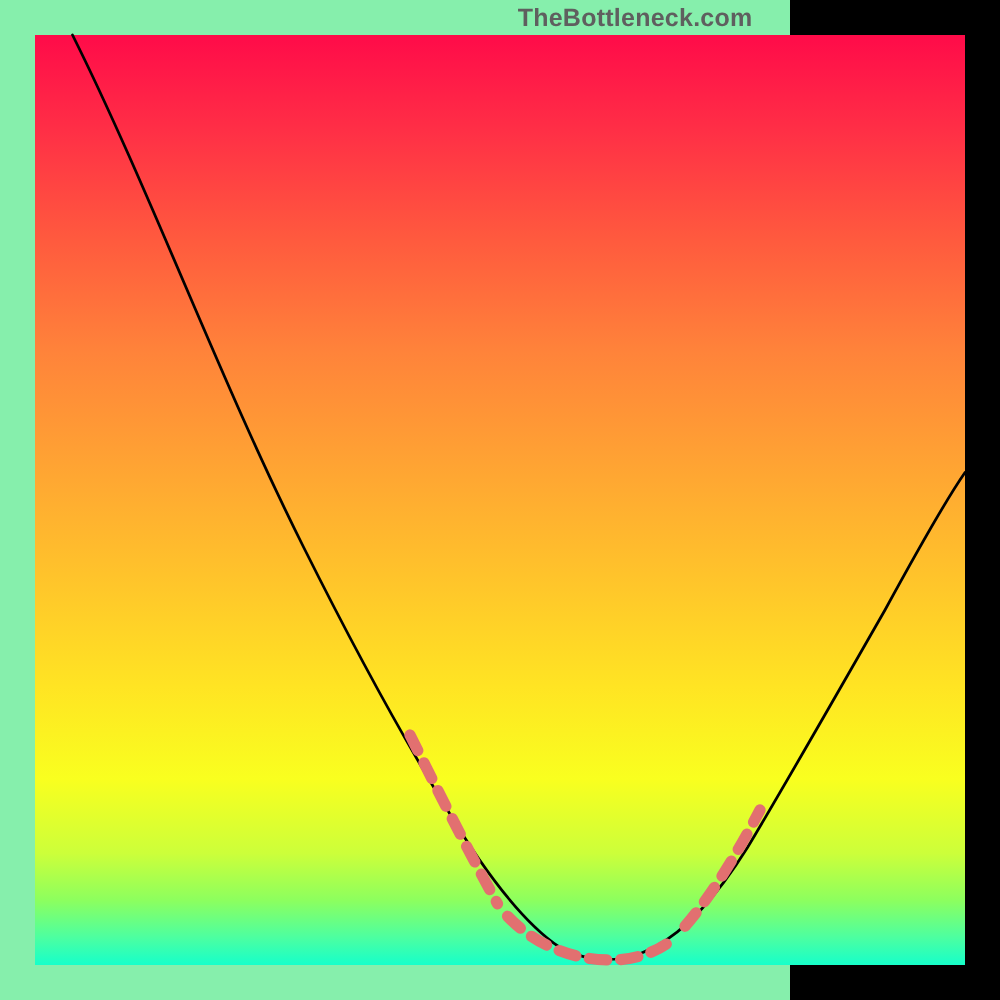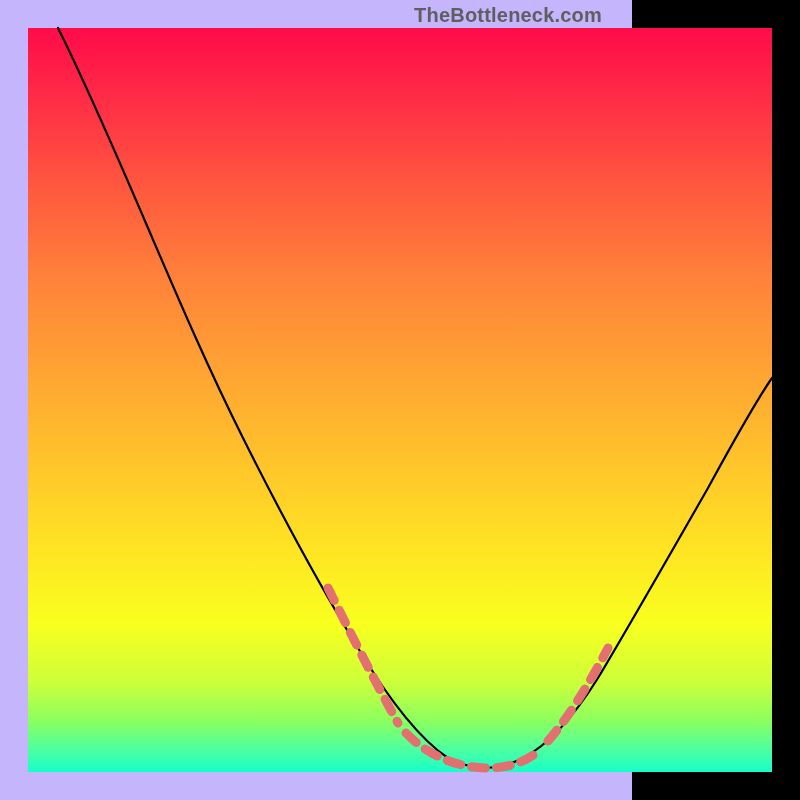--- a/index.html
+++ b/index.html
@@ -10,21 +10,21 @@
     background: #000;
     overflow: hidden;
     font-family: Arial, Helvetica, sans-serif;
   }
   .frame {
     position: absolute;
     top: 0;
     left: 0;
     width: 632px;
     height: 800px;
-    background: #c4b5fd;
+    background: #86efac;
   }
   .plot-area {
     position: absolute;
     top: 28px;
     left: 28px;
     width: 744px;
     height: 744px;
     background: linear-gradient(to bottom,
       #ff0b49 0%,
       #ff2e46 10%,

